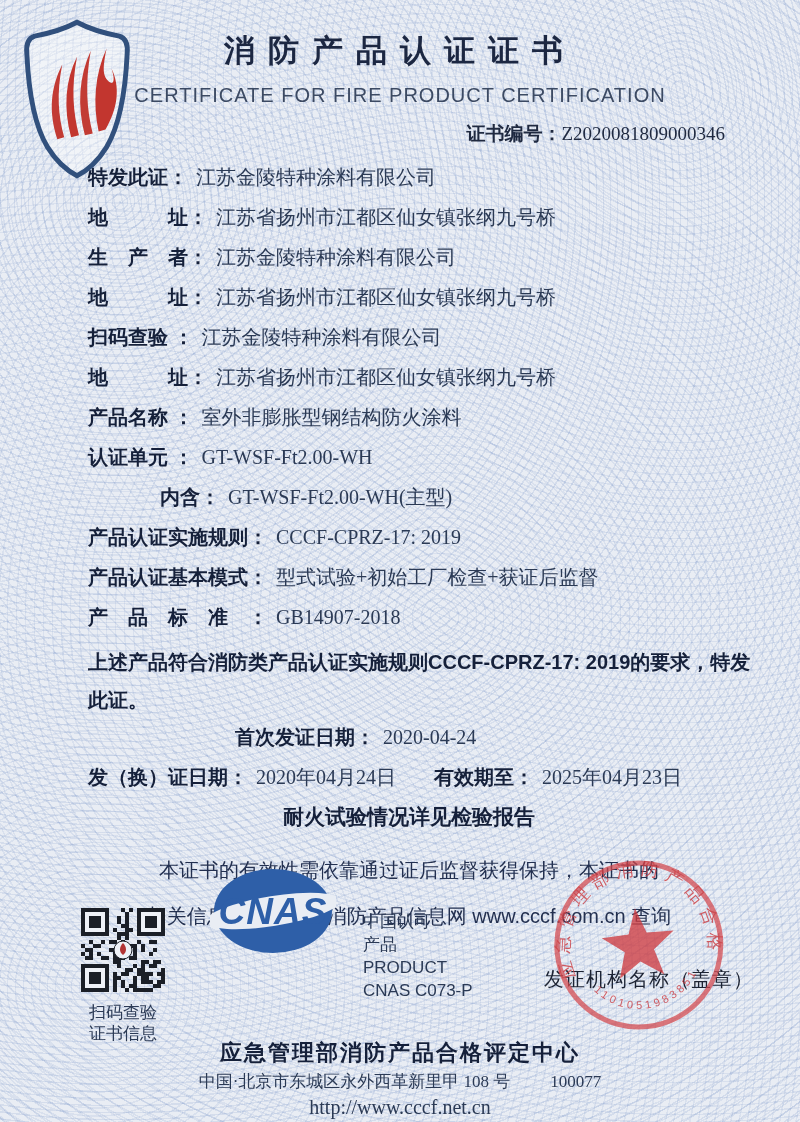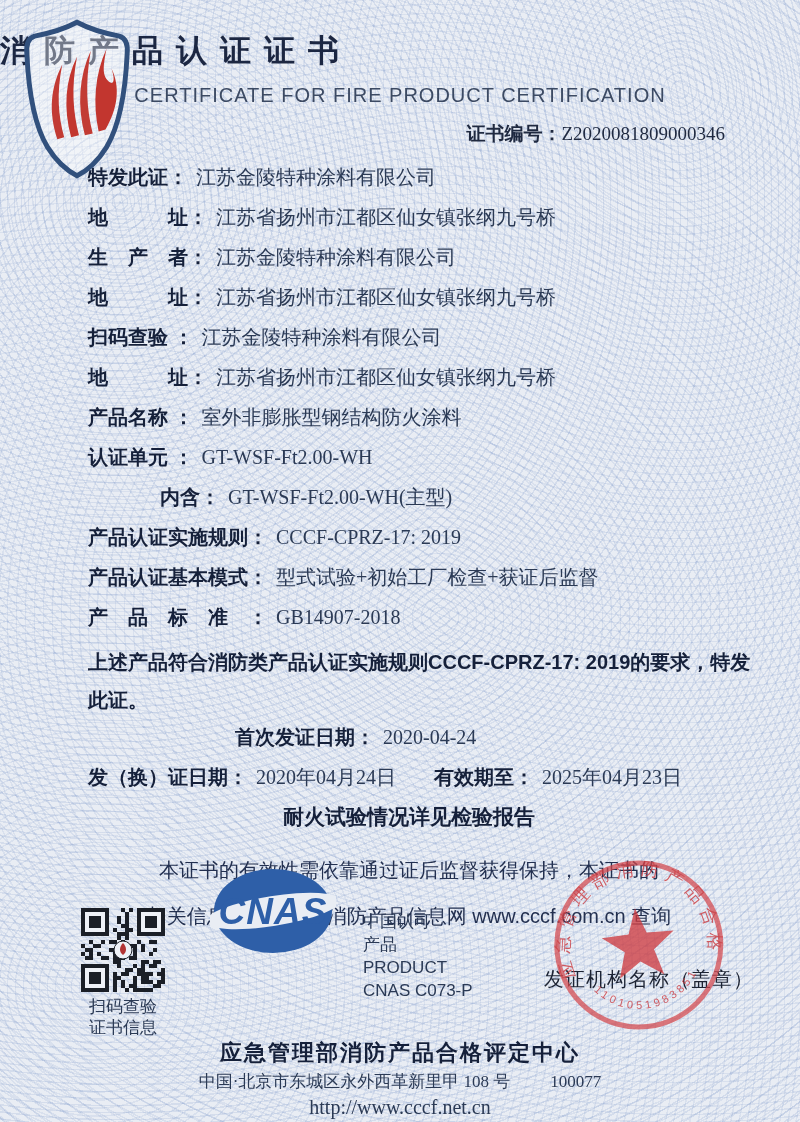--- a/index.html
+++ b/index.html
@@ -11,21 +11,21 @@
     color:#1f2940;
     background-color:#e9edf4;
     background-image:
       repeating-radial-gradient(circle at 15% 18%, rgba(110,140,195,.17) 0 1.5px, rgba(255,255,255,0) 1.5px 7px),
       repeating-radial-gradient(circle at 85% 8%,  rgba(110,140,195,.14) 0 1.5px, rgba(255,255,255,0) 1.5px 8px),
       repeating-radial-gradient(circle at 55% 55%, rgba(110,140,195,.13) 0 1.5px, rgba(255,255,255,0) 1.5px 9px),
       repeating-radial-gradient(circle at 12% 88%, rgba(110,140,195,.13) 0 1.5px, rgba(255,255,255,0) 1.5px 8px);
   }
   
   .logo{position:absolute;left:18px;top:12px;}
-  .title{margin:30px 0 0 0;font-size:31px;font-weight:700;
+  .title{margin:30px 0 0 0;text-align:center;font-size:31px;font-weight:700;
          letter-spacing:13px;color:#1c2742;}
   .subtitle{margin:12px 0 0 0;text-align:center;font-size:20px;color:#3c4a63;
             letter-spacing:1px;font-weight:400;}
   .certno{margin:14px 75px 16px 0;text-align:right;font-size:19px;}
   .certno .lbl{font-weight:700;}
   .certno .val{font-family:"Liberation Serif","DejaVu Serif",serif;}
   
   .bodywrap{padding:0 70px 0 88px;}
   .row{font-size:20px;line-height:28px;margin:0 0 12px 0;white-space:nowrap;}
   .row .lbl{font-weight:700;color:#15203a;}
@@ -33,21 +33,21 @@
   .row.indent .lbl{margin-left:72px;}
   .statement{font-size:20px;line-height:38px;font-weight:700;color:#15203a;
              width:665px;white-space:normal;margin:0 0 4px 0;}
   .firstissue{margin-left:147px;}
   .issue .lbl2{margin-left:38px;}
   .report-note{text-align:center;font-weight:700;font-size:21px;margin:8px 0 22px 0;color:#15203a;}
   .valnote{text-align:center;font-size:20px;line-height:34px;color:#233050;margin:12px;}
   
   .qr{position:absolute;left:80px;top:908px;width:86px;text-align:center;}
   .qr svg{background:transparent;}
-  .qr-caption{font-size:17px;line-height:21px;color:#2b3a55;}
+  .qr-caption{font-size:17px;line-height:21px;color:#2b3a55;margin-top:6px;}
   .cnas{position:absolute;left:210px;top:867px;}
   .cnas-info{position:absolute;left:363px;top:910px;font-size:17px;line-height:23px;color:#2b3a55;}
   .seal{position:absolute;left:550px;top:856px;transform:rotate(-6deg);z-index:5;opacity:.92;}
   .seal-label{position:absolute;left:544px;top:966px;font-size:20px;color:#1c2333;z-index:4;
               font-family:"Liberation Serif","DejaVu Serif",serif;letter-spacing:1px;}
   .org-name{position:absolute;left:0;top:1038px;width:100%;text-align:center;
             font-size:22px;font-weight:700;color:#15203a;letter-spacing:2px;}
   .org-addr{position:absolute;left:0;top:1070px;width:100%;text-align:center;
             font-size:17px;color:#2b3a55;font-family:"Liberation Serif","DejaVu Serif",serif;}
   .org-addr .post{margin-left:40px;}

